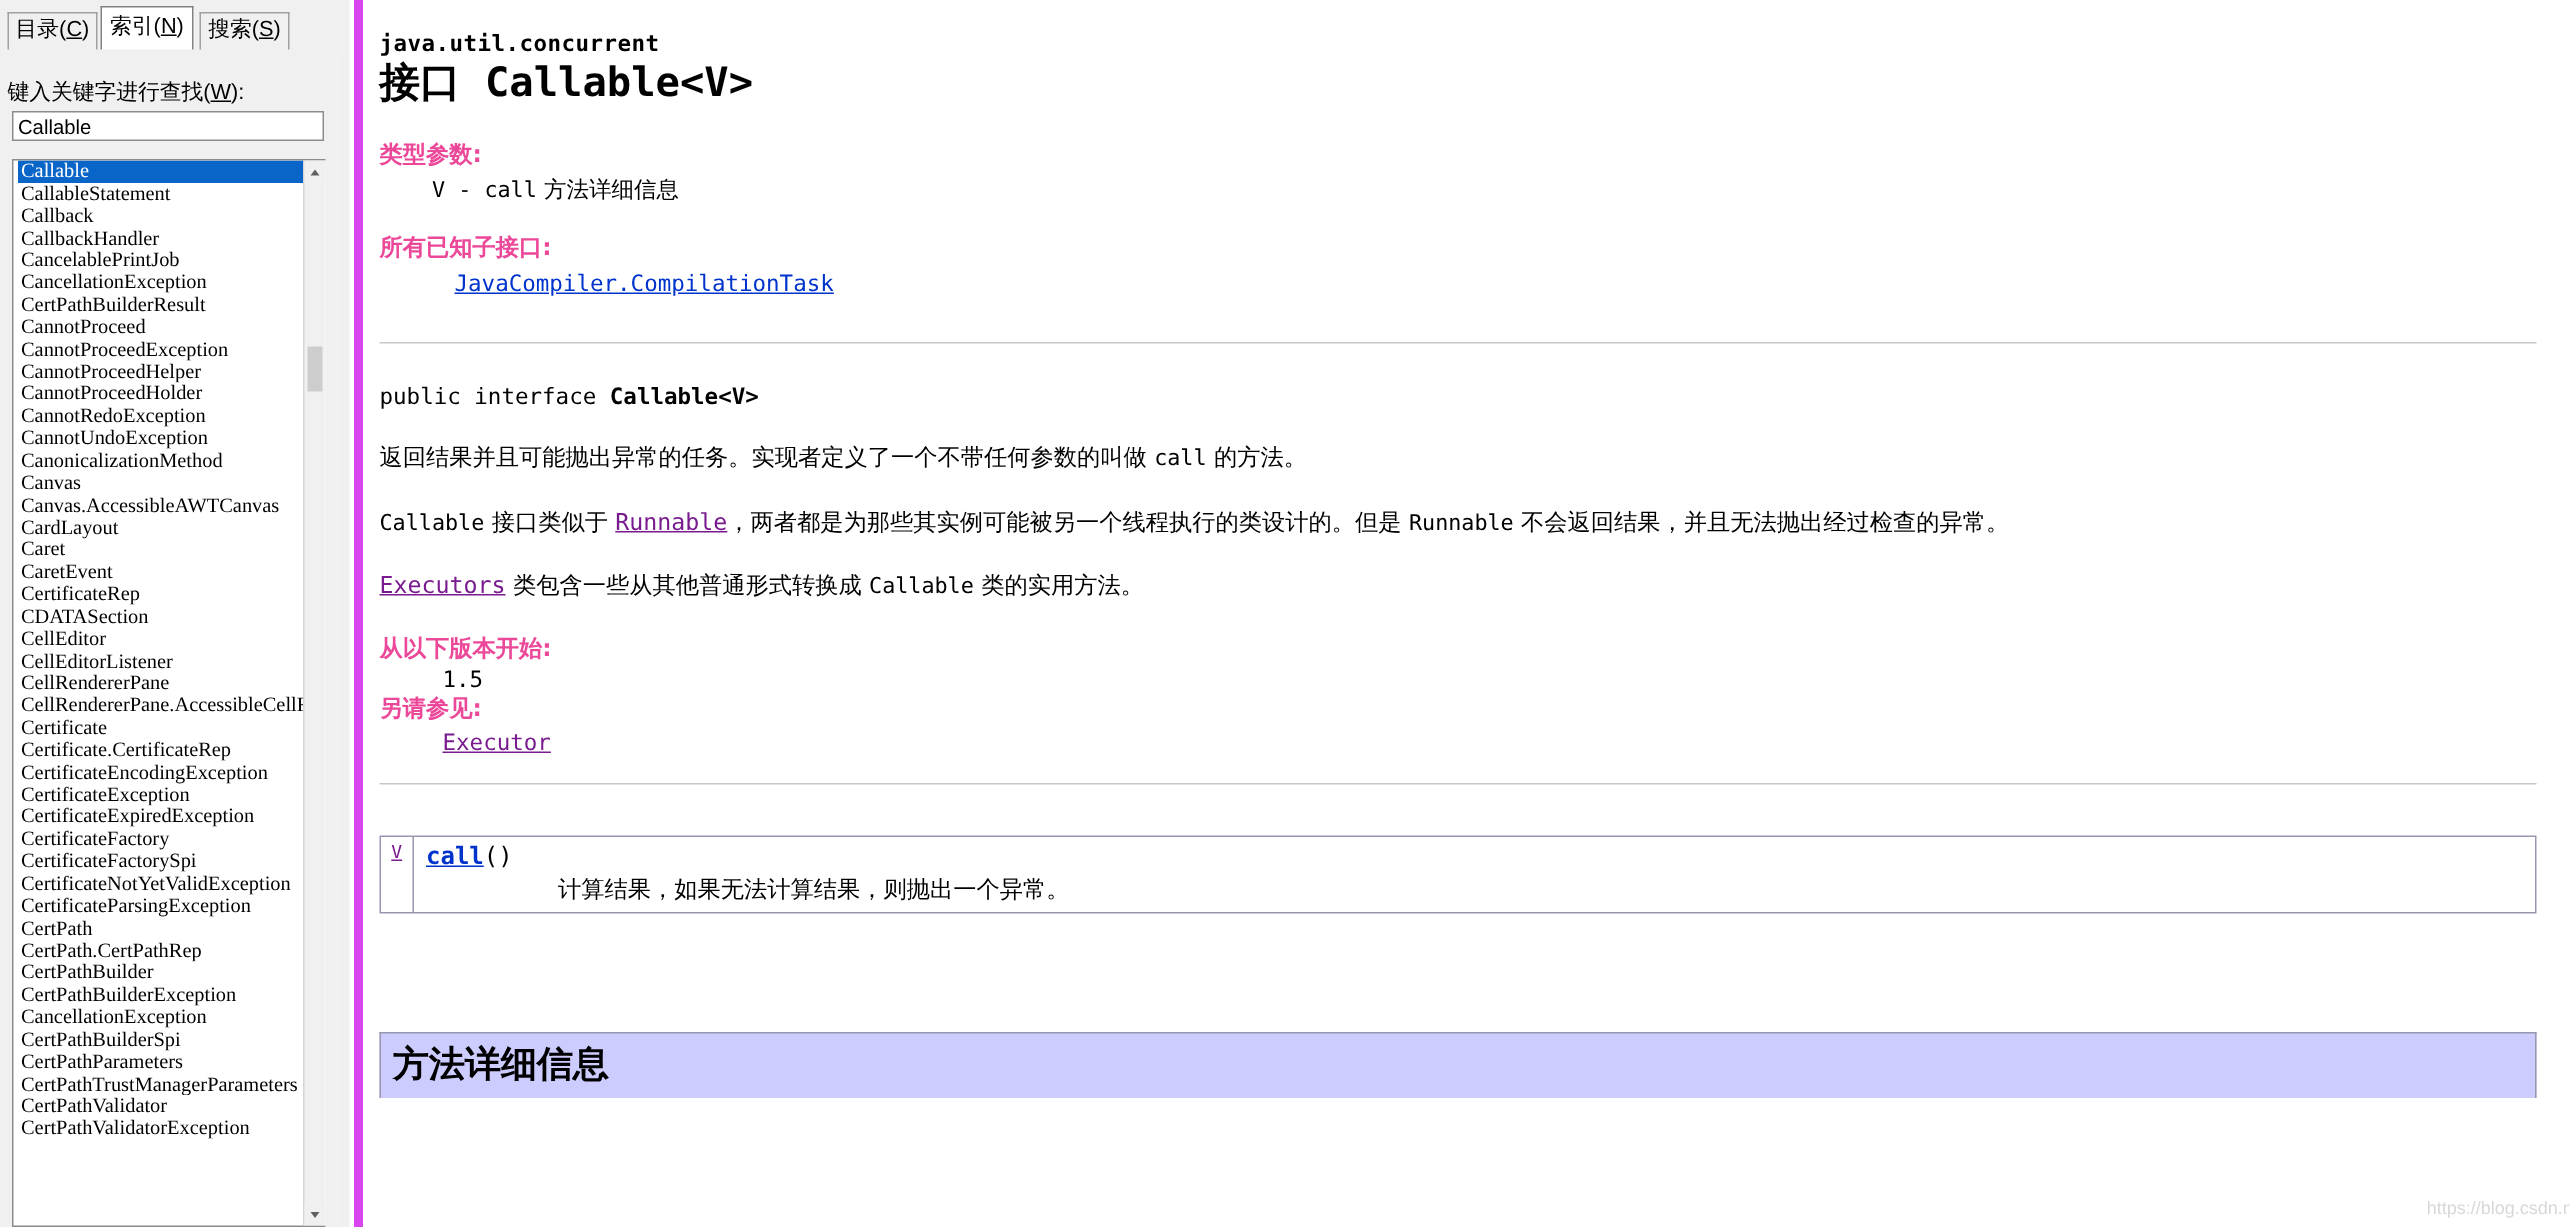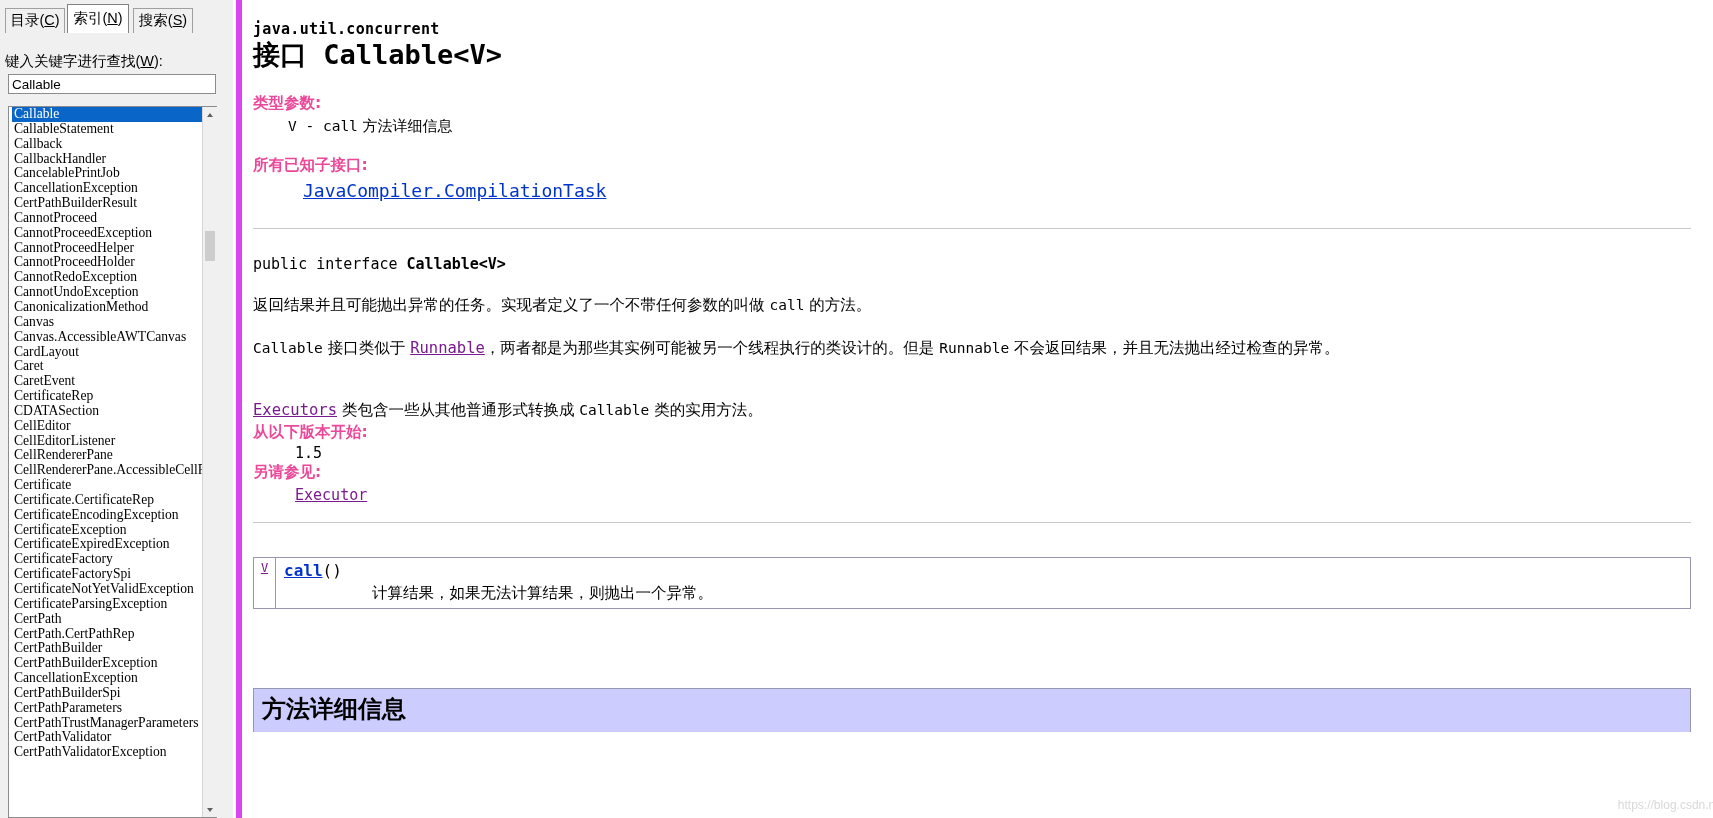--- a/index.html
+++ b/index.html
@@ -155,21 +155,21 @@
     font-family:"DejaVu Sans Mono","Liberation Mono",monospace;
     color:#0033cc;text-decoration:underline;cursor:pointer;
   }
   a.link.visited{color:#7a1a8f;}
 
   #tp-label{top:93px;}
   #tp-item{top:117px;font-size:14.5px;}
   #tp-item .cjkmix{font-family:"DejaVu Sans","Liberation Sans",sans-serif;font-size:15px;}
 
   #sub-label{top:155px;}
-  #sub-link{position:absolute;left:50px;top:180px;font-size:18px;}
+  #sub-link{position:absolute;left:50px;top:180px;font-size:15px;}
 
   .hrule{
     position:absolute;left:0;width:1438px;height:0;
     border-top:1px solid #c8c8c8;
   }
   #hr1{top:228px;}
   #hr2{top:522px;}
 
   #decl{
     position:absolute;left:0;top:255px;
@@ -182,21 +182,21 @@
     position:absolute;left:0;
     font-family:"DejaVu Sans","Liberation Sans",sans-serif;
     font-size:15.5px;color:#000;white-space:nowrap;line-height:20px;
   }
   .para .m{
     font-family:"DejaVu Sans Mono","Liberation Mono",monospace;
     font-size:14.5px;
   }
   #p1{top:295px;}
   #p2{top:338px;}
-  #p3{top:380px;margin-top:20px;}
+  #p3{top:380px;}
 
   #since-label{top:422px;}
   #since-val{
     position:absolute;left:42px;top:444px;
     font-family:"DejaVu Sans Mono","Liberation Mono",monospace;
     font-size:15px;color:#000;
   }
   #see-label{top:462px;}
   #see-link{position:absolute;left:42px;top:486px;font-size:15px;}
 

